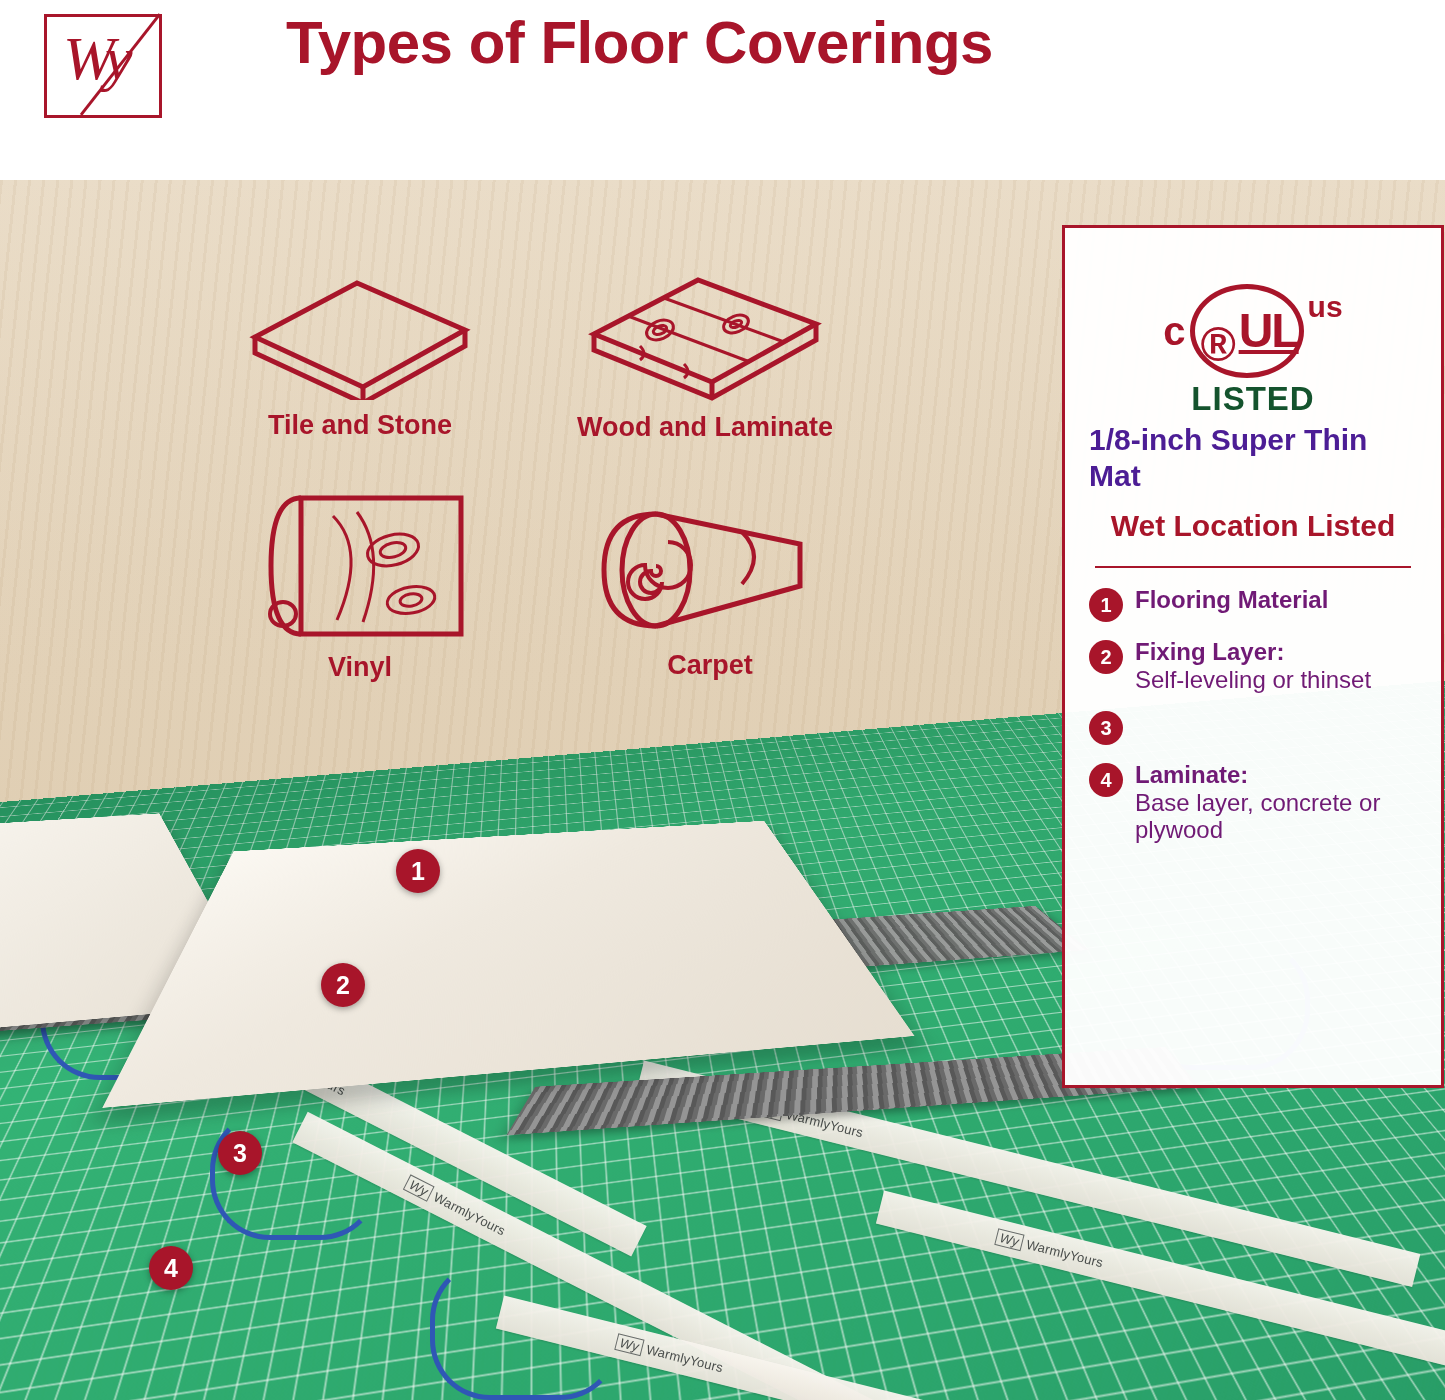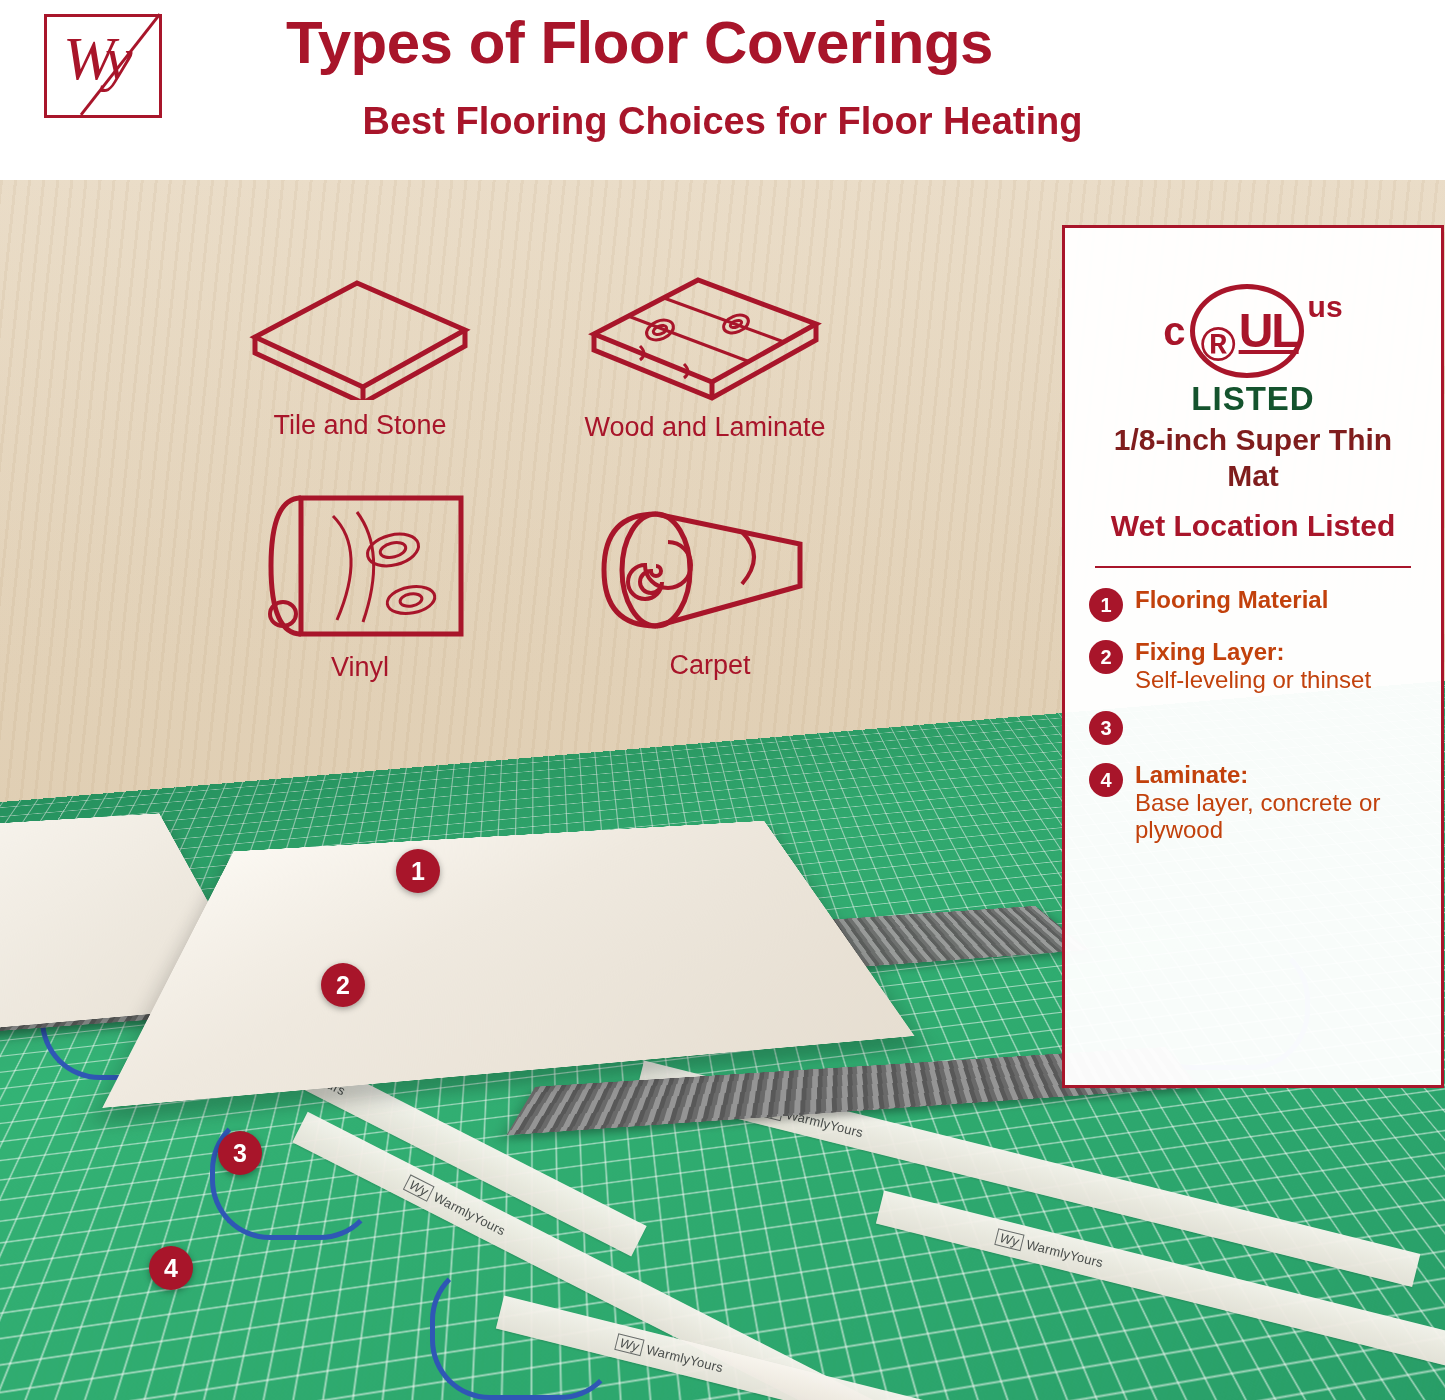--- a/index.html
+++ b/index.html
@@ -196,21 +196,21 @@
     color: #a8152a;
   }
 
   
   .covering {
     position: absolute;
     text-align: center;
   }
   .covering .cap {
     font-size: 27px;
-    font-weight: normal;
+    font-weight: bold;
     color: #a8152a;
     margin-top: 6px;
     white-space: nowrap;
   }
   .cov-tile   { left: 215px; top: 275px; width: 290px; }
   .cov-wood   { left: 545px; top: 272px; width: 320px; }
   .cov-vinyl  { left: 235px; top: 492px; width: 250px; }
   .cov-carpet { left: 570px; top: 500px; width: 280px; }
 
   
@@ -270,24 +270,23 @@
     font-size: 13px;
   }
   .ul-listed {
     font-size: 33px;
     font-weight: bold;
     color: #14532d;
     letter-spacing: 1px;
     margin-top: 2px;
   }
   .panel-h {
-    text-align: center;
     font-size: 30px;
     font-weight: bold;
-    color: #7f1d1d;
+    color: #4c1d95;
     line-height: 1.2;
   }
   .panel-h2 {
     text-align: center;
     font-size: 30px;
     font-weight: bold;
     color: #a8152a;
     line-height: 1.2;
     margin-top: 14px;
   }
@@ -312,21 +311,21 @@
     font-size: 20px;
     font-weight: bold;
     display: flex;
     align-items: center;
     justify-content: center;
     margin-top: 2px;
   }
   .legend-text {
     font-size: 24px;
     font-weight: bold;
-    color: #c2410c;
+    color: #701a75;
     line-height: 1.15;
   }
   .legend-text .sub {
     font-weight: normal;
     display: block;
   }
 
   
   .callout {
     position: absolute;
@@ -383,21 +382,20 @@
     <div class="thinset2"></div>
     <div class="tile-left"></div>
     <div class="tile-main"></div>
   </div>
 
   <div class="logo">
     <div class="wy">Wy</div>
     <div class="slash"></div>
   </div>
   <h1 class="title">Types of Floor Coverings</h1>
-  <div class="subtitle">Best Flooring Choices for Floor Heating</div>
 
   <div class="covering cov-tile">
     <svg width="230" height="125" viewBox="0 0 230 125">
       <polygon points="10,62 112,8 220,55 118,112" fill="none" stroke="#a8152a" stroke-width="5"></polygon>
       <polyline points="10,62 10,78 118,128 220,71 220,55" fill="none" stroke="#a8152a" stroke-width="5"></polyline>
       <line x1="118" y1="112" x2="118" y2="128" stroke="#a8152a" stroke-width="5"></line>
     </svg>
     <div class="cap">Tile and Stone</div>
   </div>
 

